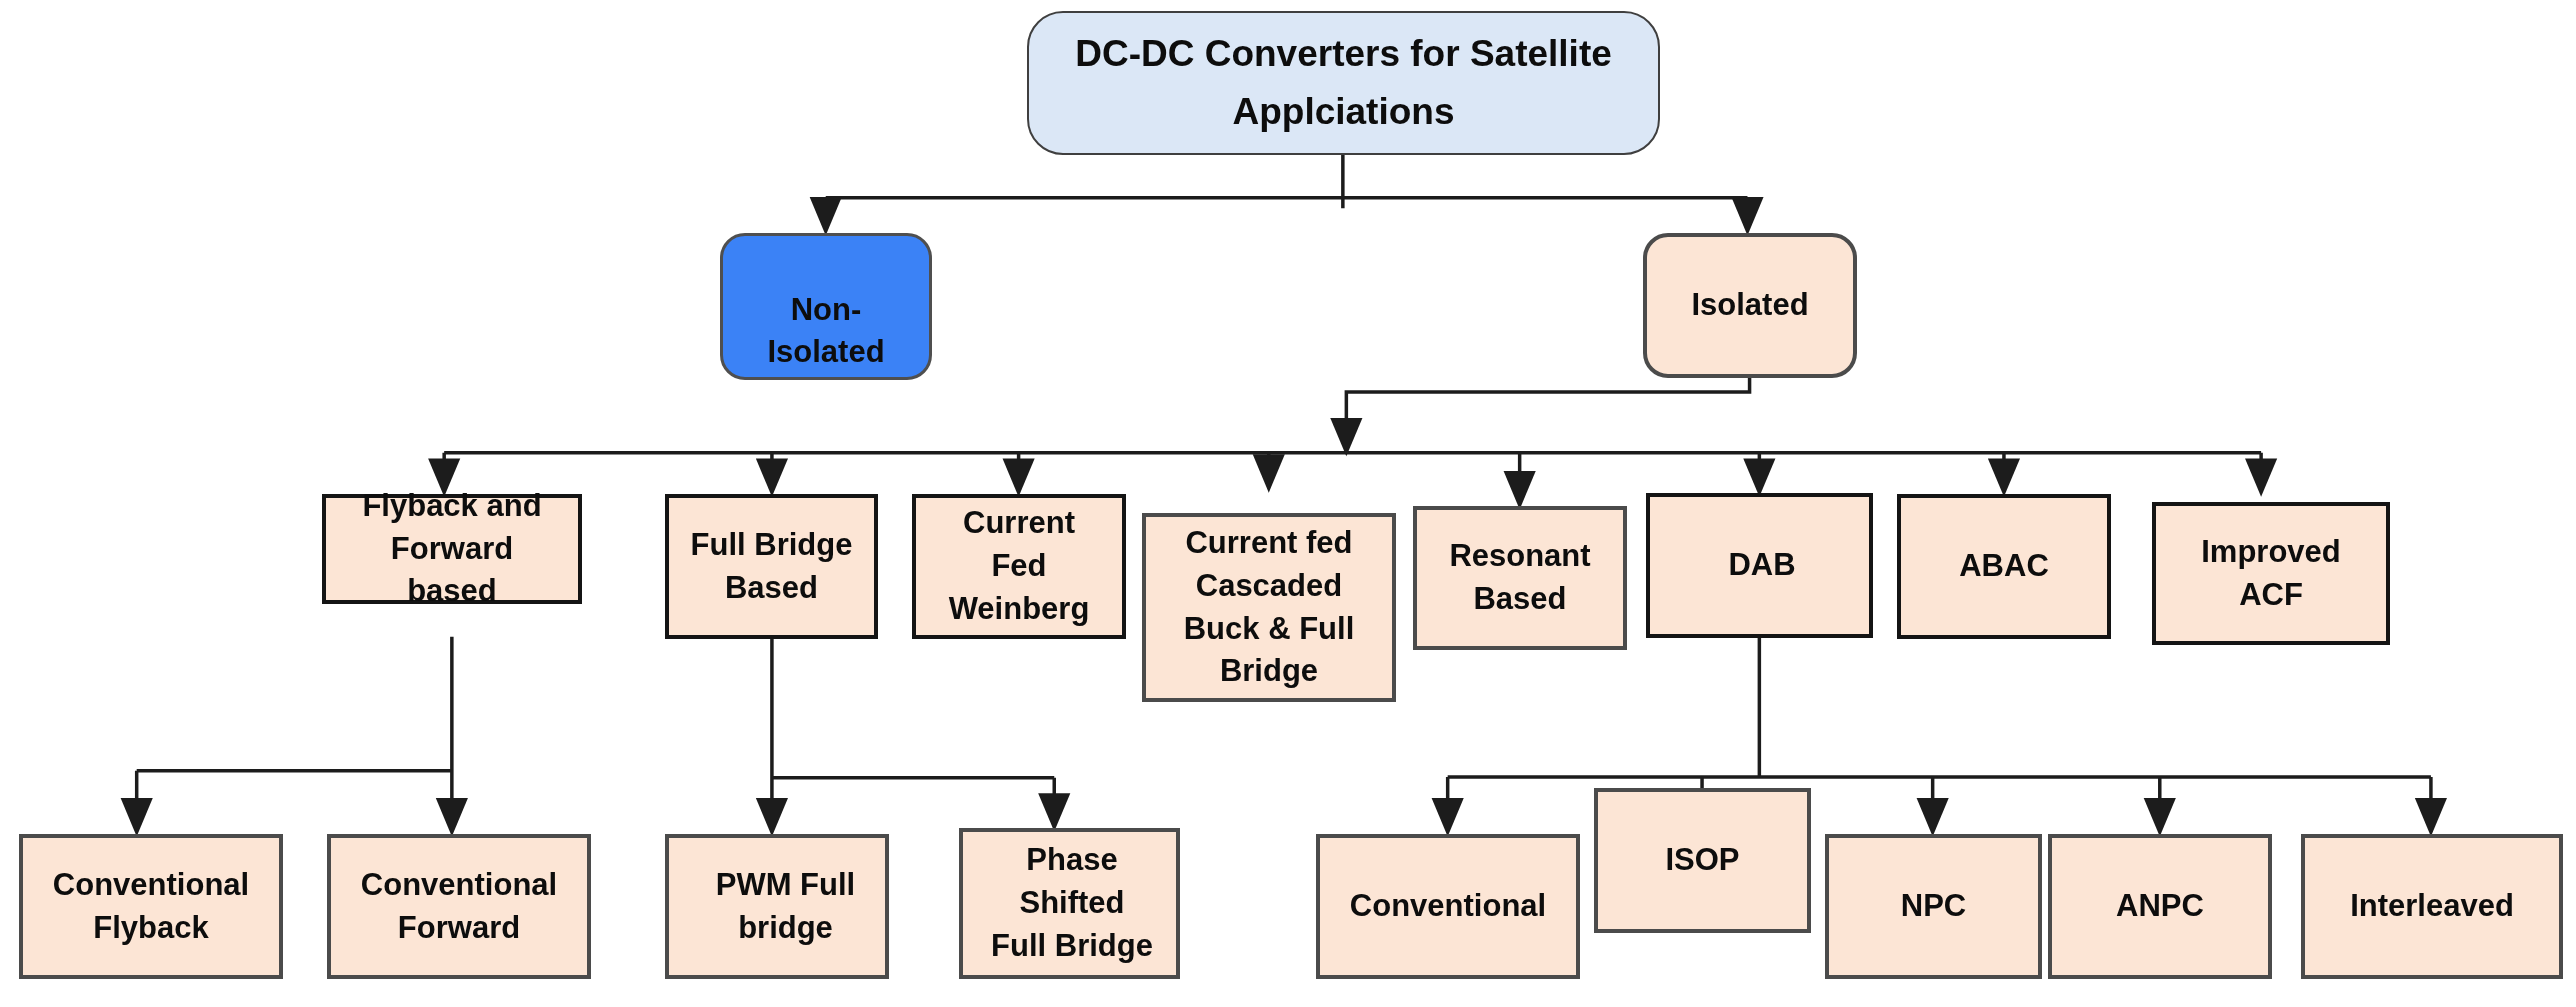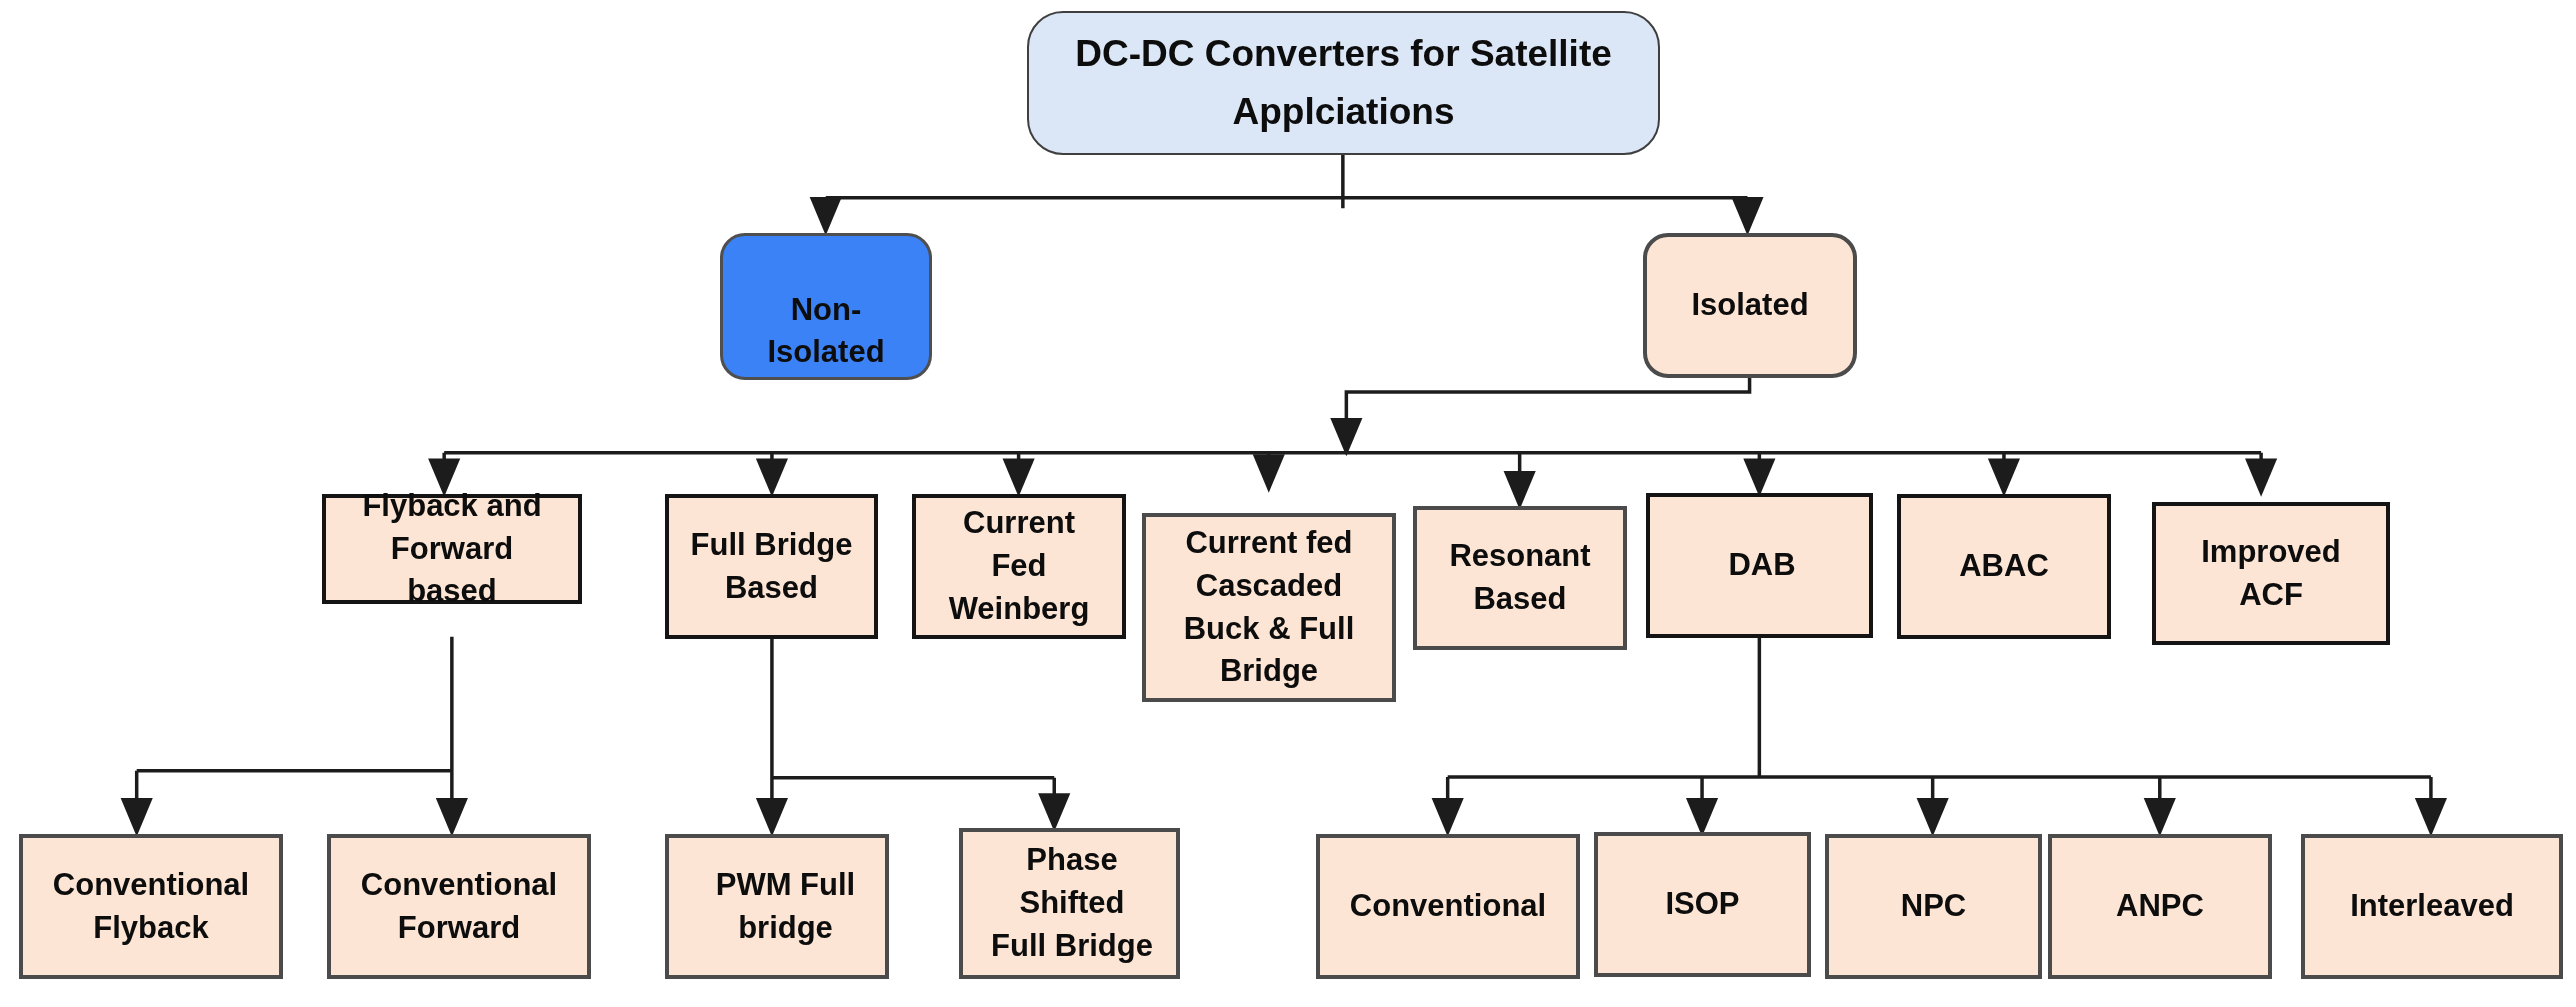--- a/index.html
+++ b/index.html
@@ -93,19 +93,19 @@
       <div class="node peach-gray" style="left: 19px; top: 834px; width: 264px; height: 145px;"><span>Conventional
 Flyback</span></div>
       <div class="node peach-gray" style="left: 327px; top: 834px; width: 264px; height: 145px;"><span>Conventional
 Forward</span></div>
       <div class="node peach-gray" style="left: 665px; top: 834px; width: 224px; height: 145px; padding-left: 24px;"><span>PWM Full
 bridge</span></div>
       <div class="node peach-gray" style="left: 959px; top: 828px; width: 221px; height: 151px; padding-left: 12px;"><span>Phase
 Shifted
 Full Bridge</span></div>
       <div class="node peach-gray" style="left: 1316px; top: 834px; width: 264px; height: 145px;"><span>Conventional</span></div>
-      <div class="node peach-gray" style="left: 1594px; top: 832px; width: 217px; height: 145px;"><span>ISOP</span></div>
+      <div class="node peach-gray" style="left: 1594px; top: 788px; width: 217px; height: 145px;"><span>ISOP</span></div>
       <div class="node peach-gray" style="left: 1825px; top: 834px; width: 217px; height: 145px;"><span>NPC</span></div>
       <div class="node peach-gray" style="left: 2048px; top: 834px; width: 224px; height: 145px;"><span>ANPC</span></div>
       <div class="node peach-gray" style="left: 2301px; top: 834px; width: 262px; height: 145px;"><span>Interleaved</span></div>
     </div>
 </div>
 
 
 </body></html>

